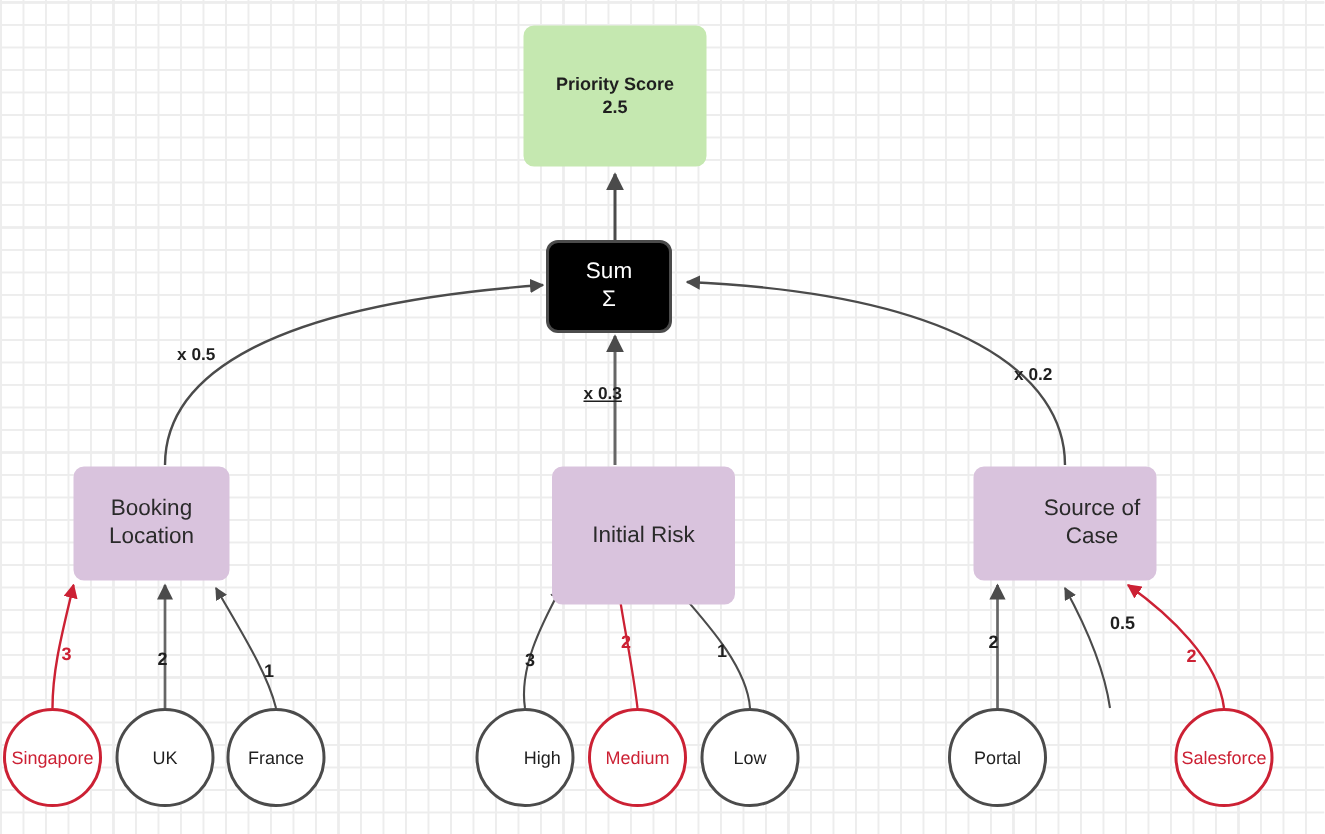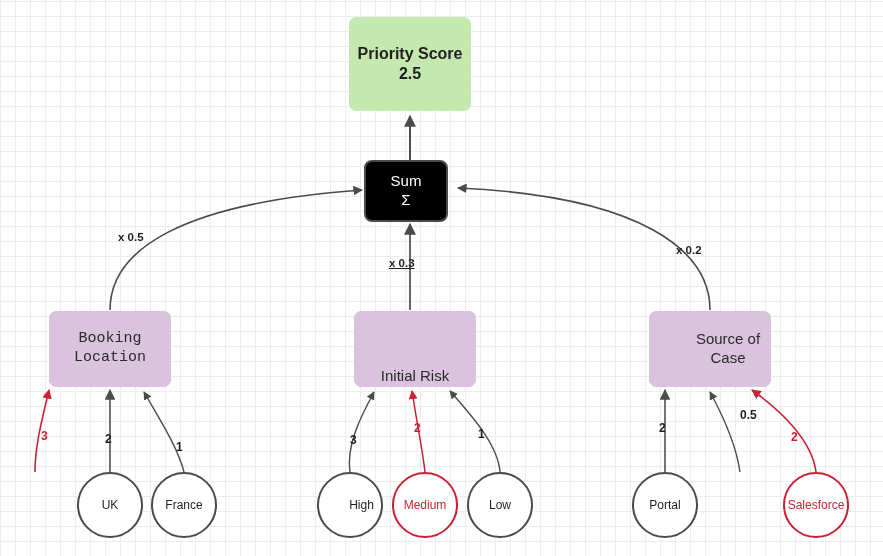--- a/index.html
+++ b/index.html
@@ -39,21 +39,21 @@
     justify-content: center;
     text-align: center;
     line-height: 1.25;
   }
   .node-result {
     background: #c5e8b0;
     border: 1px solid #c5e8b0;
     border-radius: 7px;
     color: #1f1f1f;
     font-weight: bold;
-    font-size: 16px;
+    font-size: 12px;
     box-shadow: 0 0 0 0 rgba(0,0,0,0);
   }
   .node-op {
     background: #000000;
     border: 2px solid #4b4b4b;
     border-radius: 8px;
     color: #ffffff;
     font-size: 15px;
     font-weight: normal;
   }
@@ -136,34 +136,37 @@
   <div class="node node-result" style="left:349px; top:17px; width:122px; height:94px; flex-direction:column;">
     <span>Priority Score</span>
     <span>2.5</span>
   </div>
 
   <div class="node node-op" style="left:364px; top:160px; width:84px; height:62px; flex-direction:column;">
     <span>Sum</span>
     <span class="sigma">Σ</span>
   </div>
 
-  <div class="node node-factor nowrapline" style="left:49px; top:311px; width:122px; height:76px;font-family:Liberation Mono, monospace;">
+  <div class="node node-factor nowrapline" style="left:49px; top:311px; width:104px; height:76px;">
     <span>Booking
 Location</span>
   </div>
 
-  <div class="node node-factor nowrapline" style="left:354px; top:311px; width:122px; height:76px;align-items:flex-end;">
+  <div class="node node-factor nowrapline" style="left:368px; top:311px; width:122px; height:92px;">
     <span>Initial Risk</span>
   </div>
 
   <div class="node node-factor nowrapline" style="left:649px; top:311px; width:122px; height:76px;padding-left:36px;">
     <span>Source of
 Case</span>
   </div>
 
+  <div class="node node-circle circle-highlight" style="left:2px; top:472px; width:66px; height:66px;">
+    <span>Singapore</span>
+  </div>
 
   <div class="node node-circle circle-normal" style="left:77px; top:472px; width:66px; height:66px;">
     <span>UK</span>
   </div>
 
   <div class="node node-circle circle-normal" style="left:151px; top:472px; width:66px; height:66px;">
     <span>France</span>
   </div>
 
   <div class="node node-circle circle-normal" style="left:317px; top:472px; width:66px; height:66px;padding-left:23px;">

